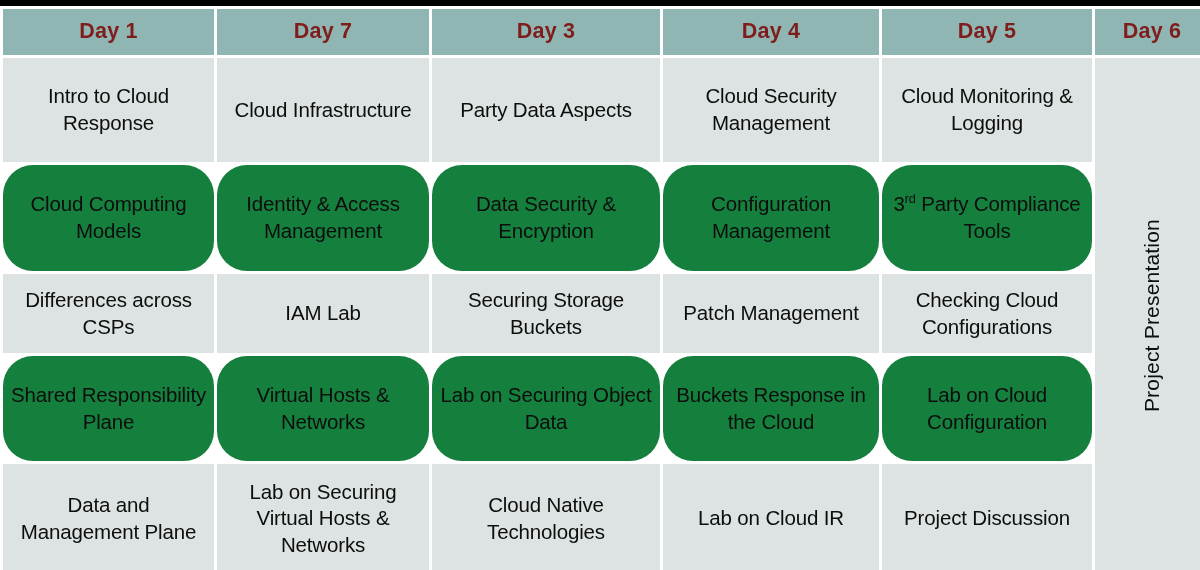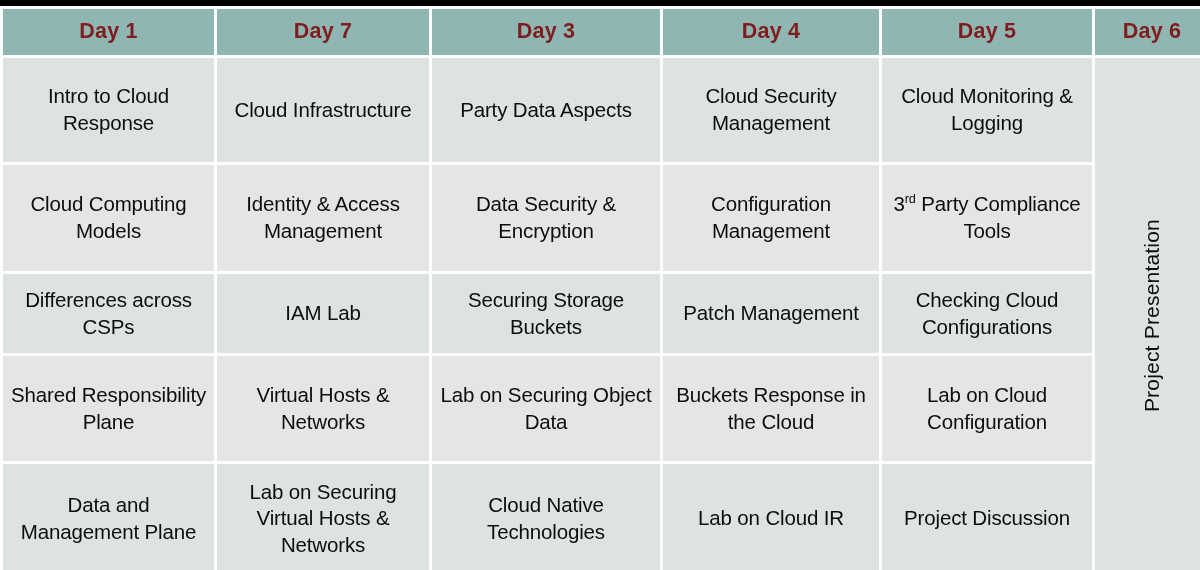--- a/index.html
+++ b/index.html
@@ -50,21 +50,22 @@
     font-weight: bold;
     font-size: 21.5px;
     height: 42px;
     letter-spacing: 0.2px;
   }
 
   tbody tr.row-dark td {
     background: #dce3e2;
   }
   tbody tr.row-light td {
-    background: #e5e5e5;
+    background: #15803d;
+    border-radius: 30px;
   }
 
   
   td.presentation-cell {
     background: #dce3e2 !important;
     padding: 0;
   }
 
   .vertical-text {
     display: block;

